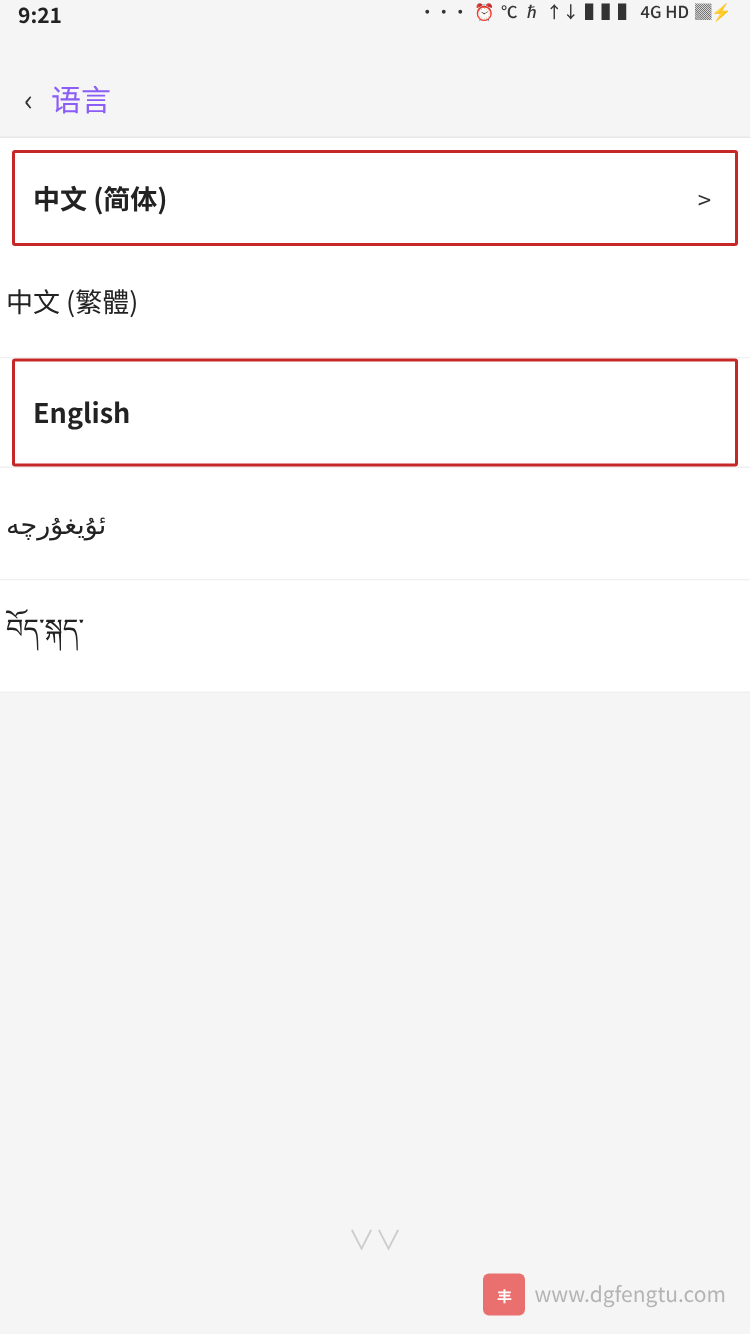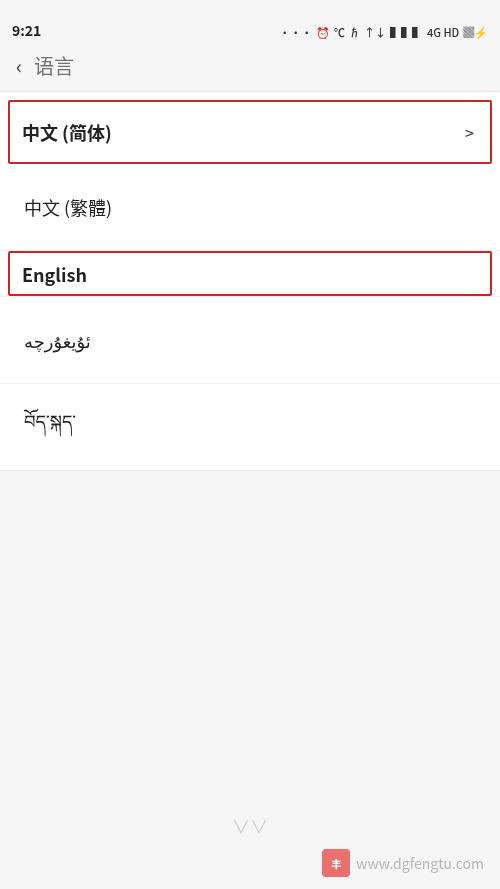--- a/index.html
+++ b/index.html
@@ -16,21 +16,21 @@
       overflow: hidden;
       position: relative;
     }
 
     
     .status-bar {
       width: 100%;
       height: 40px;
       background: #f5f5f5;
       display: flex;
-      align-items: flex-end;
+      align-items: flex-start;
       justify-content: space-between;
       padding: 0 12px;
       font-size: 13px;
       font-weight: 500;
       color: #333;
     }
 
     .status-time {
       font-size: 14px;
       font-weight: 600;
@@ -60,21 +60,21 @@
     .back-btn {
       font-size: 20px;
       color: #333;
       cursor: pointer;
       display: flex;
       align-items: center;
     }
 
     .page-title {
       font-size: 20px;
-      color: #737373;
+      color: #8b5cf6;
       font-weight: 400;
     }
 
     
     .language-list {
       background: #ffffff;
       margin-top: 0;
     }
 
     .language-item-text {
@@ -112,29 +112,29 @@
       background: #ffffff;
       border-bottom: 1px solid #f0f0f0;
     }
 
     .english-item-box {
       border: 2px solid #c62828;
       border-radius: 2px;
       display: flex;
       align-items: center;
       padding: 0 12px;
-      height: 45px;
+      height: 72px;
       cursor: pointer;
     }
 
     .plain-item {
       display: flex;
       align-items: center;
-      padding: 0 24px;
-      height: 87px;
+      padding: 0 4px;
+      height: 75px;
       background: #ffffff;
       border-bottom: 1px solid #f0f0f0;
       cursor: pointer;
     }
 
     .plain-item-text {
       font-size: 18px;
       color: #222;
       font-weight: 400;
     }

